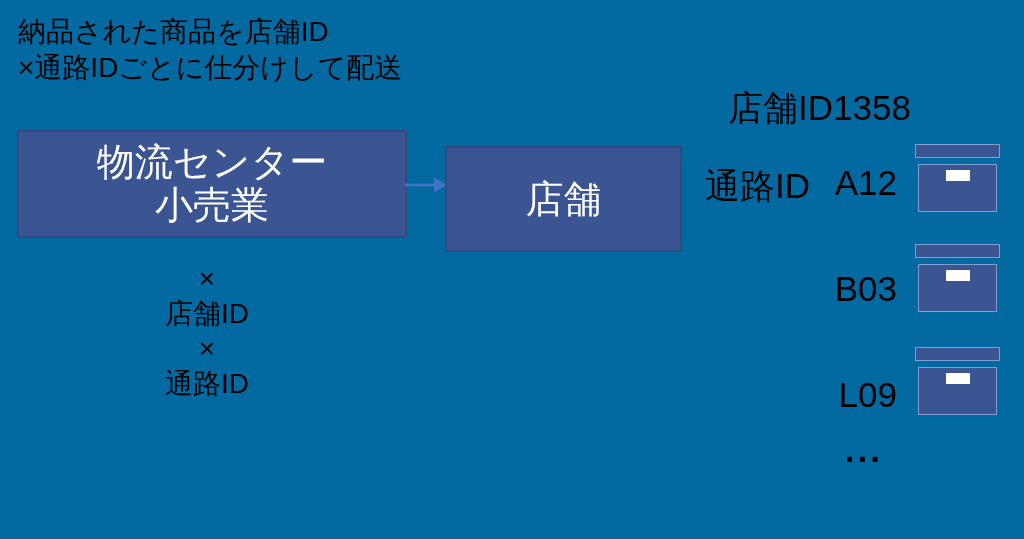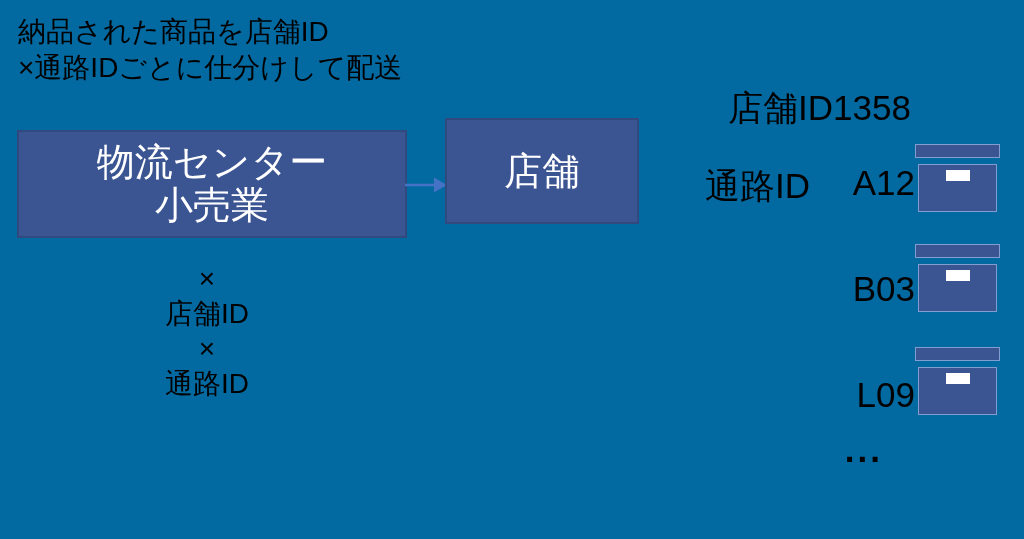--- a/index.html
+++ b/index.html
@@ -45,21 +45,21 @@
     display: flex;
     flex-direction: column;
     justify-content: center;
     align-items: center;
     font-size: 38px;
     line-height: 43px;
     text-align: center;
     white-space: nowrap;
   }
   .node-source { left: 17px;  top: 130px; width: 390px; height: 108px; }
-  .node-target { left: 445px; top: 118px; width: 194px; height: 106px; }
+  .node-target { left: 445px; top: 146px; width: 237px; height: 106px; }
 
   
   .arrow { position: absolute; left: 404px; top: 170px; }
   .arrow-line { stroke: var(--arrow); stroke-width: 2.5px; }
   .arrow-head { fill: var(--arrow); }
 
   
   .sortkey {
     position: absolute;
     left: 17px;
@@ -80,21 +80,21 @@
   }
   .aisle-label {
     position: absolute;
     left: 705px;
     top: 163px;
     font-size: 35px;
     white-space: nowrap;
   }
   .aisle-value {
     position: absolute;
-    left: 765px;
+    left: 747px;
     width: 150px;
     text-align: right;
     font-size: 35px;
     white-space: nowrap;
   }
   .v1 { top: 163px; }
   .v2 { top: 269px; }
   .v3 { top: 375px; }
   .aisle-more {
     position: absolute;

